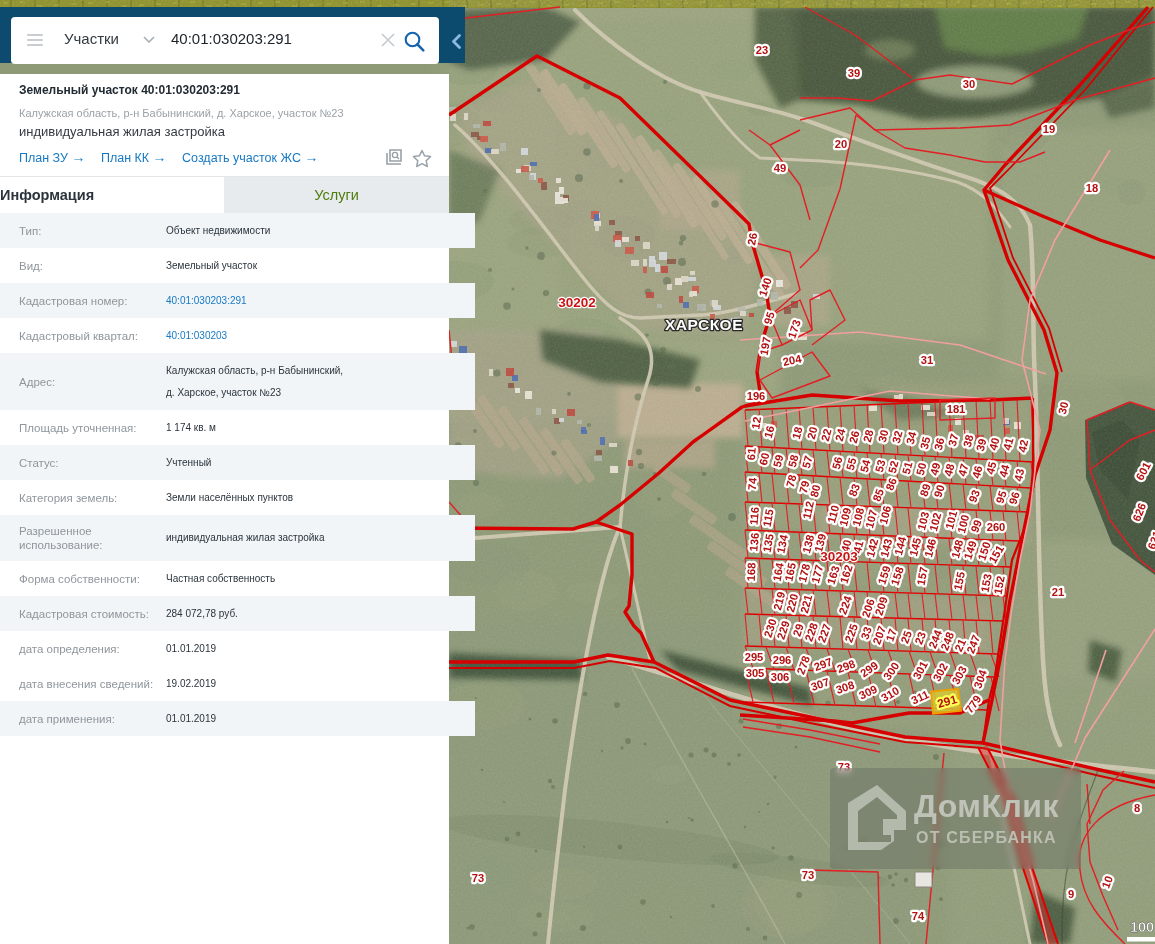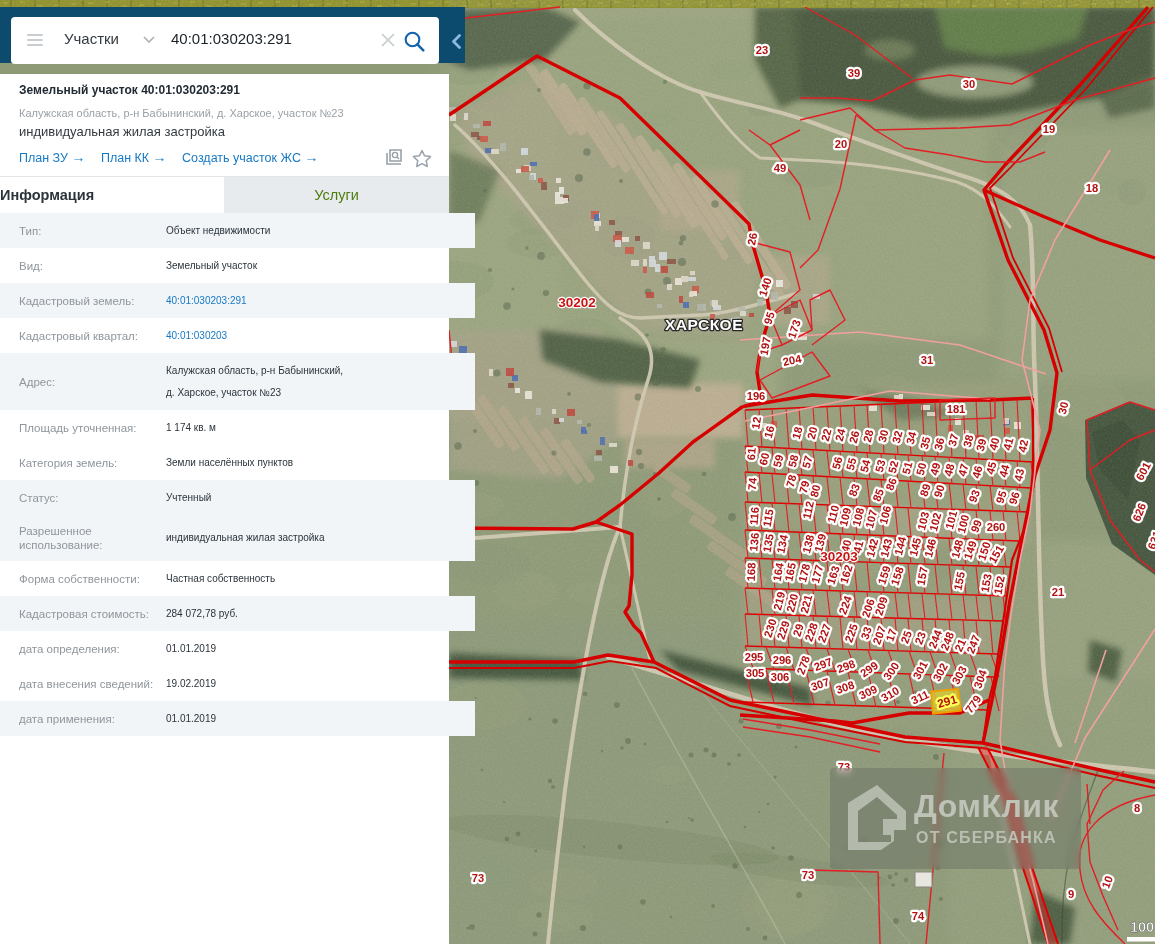--- a/index.html
+++ b/index.html
@@ -1337,42 +1337,42 @@
  <div id="rows">
       <div class="r light" style="height:35px">
         <div class="l">Тип:</div>
         <div class="v">Объект недвижимости</div>
       </div>
       <div class="r" style="height:35px">
         <div class="l">Вид:</div>
         <div class="v">Земельный участок</div>
       </div>
       <div class="r light" style="height:35px">
-        <div class="l">Кадастровый земель:</div>
+        <div class="l">Кадастровая номер:</div>
         <div class="v"><a>40:01:030203:291</a></div>
       </div>
       <div class="r" style="height:35px">
         <div class="l">Кадастровый квартал:</div>
         <div class="v"><a>40:01:030203</a></div>
       </div>
       <div class="r light" style="height:57px">
         <div class="l">Адрес:</div>
         <div class="v">Калужская область, р-н Бабынинский,<br>д. Харское, участок №23</div>
       </div>
       <div class="r" style="height:35px">
         <div class="l">Площадь уточненная:</div>
         <div class="v">1 174 кв. м</div>
       </div>
+      <div class="r light" style="height:35px">
+        <div class="l">Статус:</div>
+        <div class="v">Учтенный</div>
+      </div>
       <div class="r" style="height:35px">
         <div class="l">Категория земель:</div>
         <div class="v">Земли населённых пунктов</div>
-      </div>
-      <div class="r light" style="height:35px">
-        <div class="l">Статус:</div>
-        <div class="v">Учтенный</div>
       </div>
       <div class="r light" style="height:46px">
         <div class="l">Разрешенное<br>использование:</div>
         <div class="v">индивидуальная жилая застройка</div>
       </div>
       <div class="r" style="height:35px">
         <div class="l">Форма собственности:</div>
         <div class="v">Частная собственность</div>
       </div>
       <div class="r light" style="height:35px">

